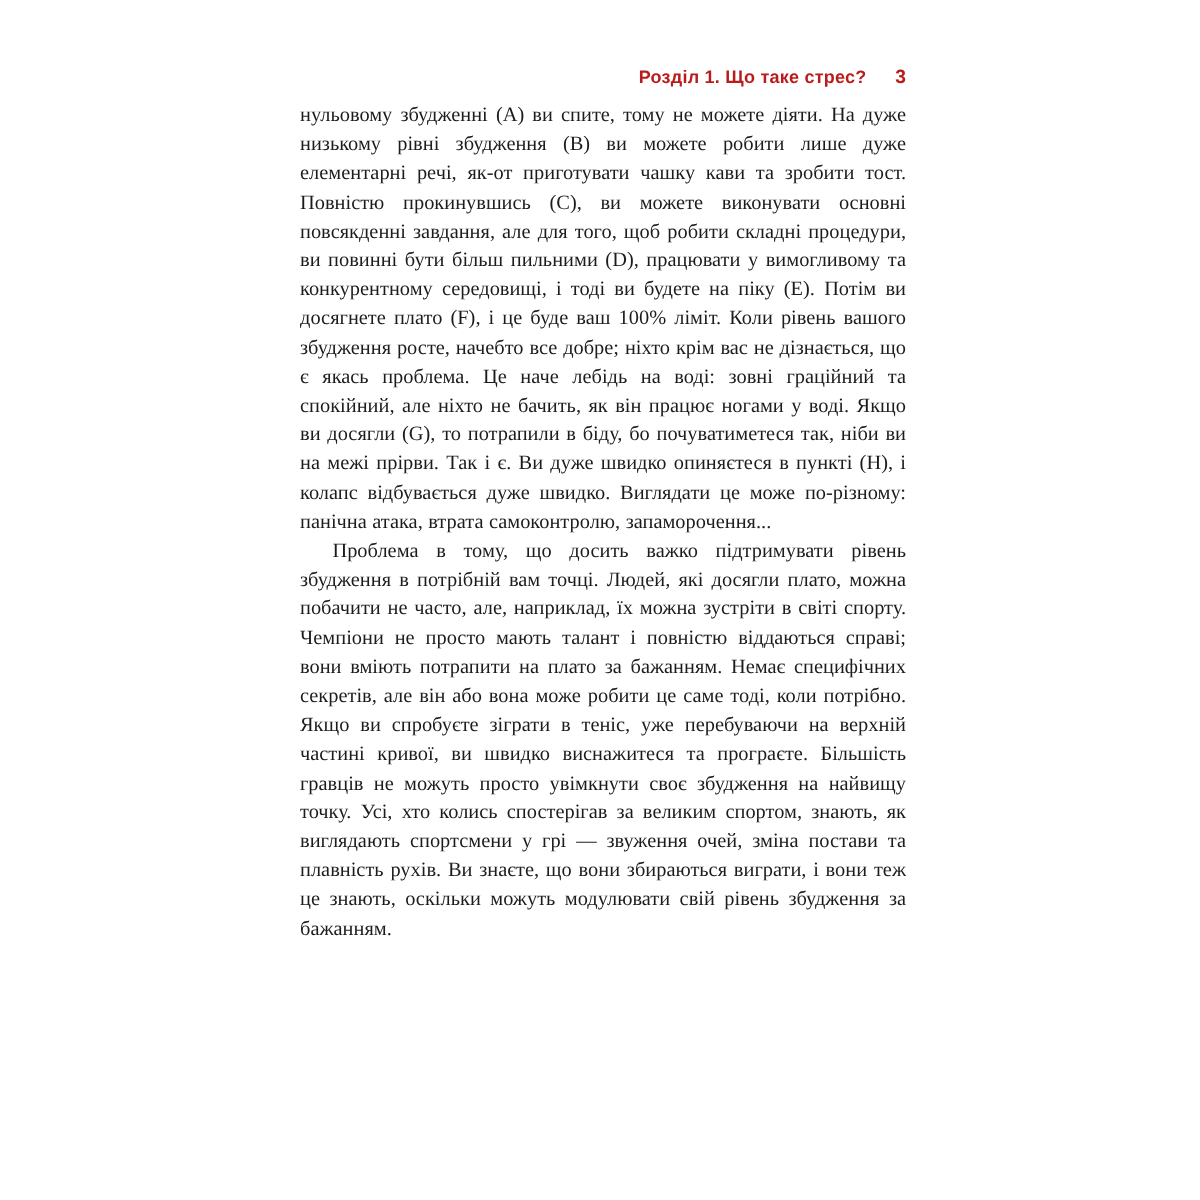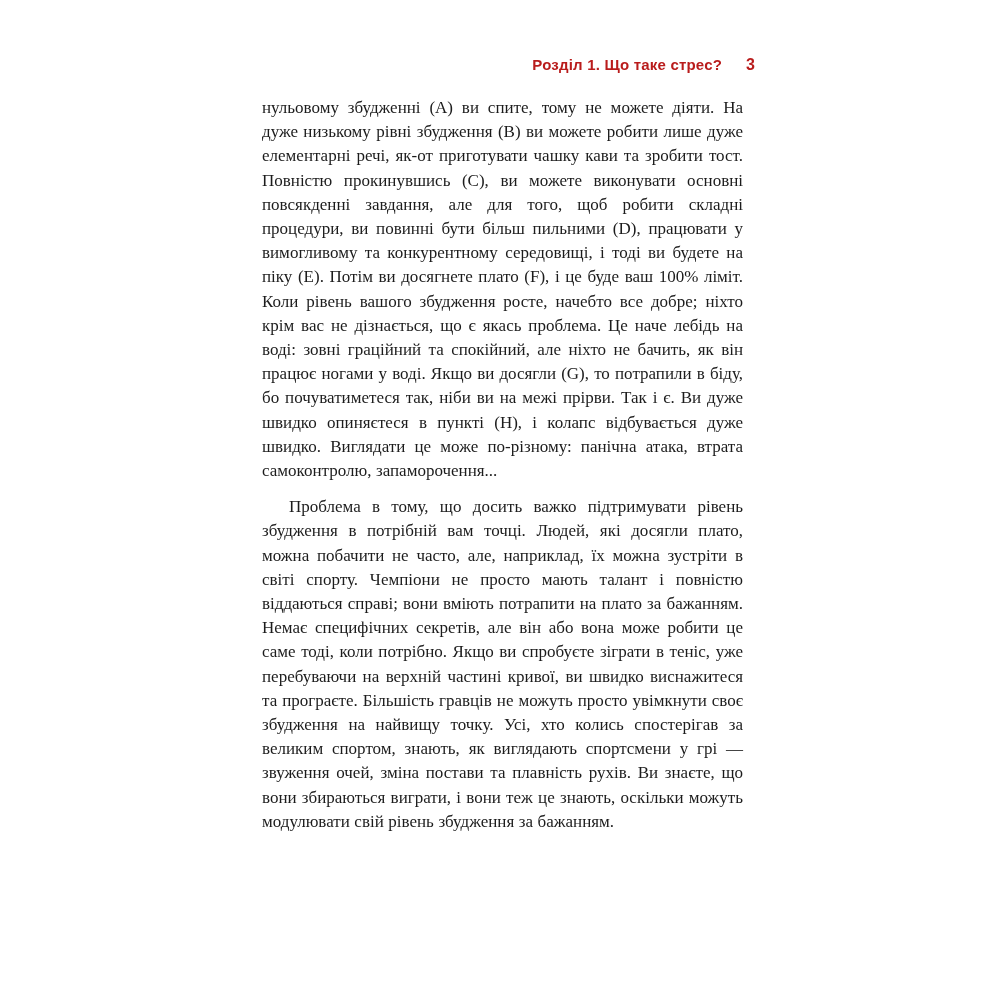--- a/index.html
+++ b/index.html
@@ -37,21 +37,21 @@
   .running-head .page-number {
     font-size: 16px;
   }
   .text-block {
     position: absolute;
     top: 84px;
     left: 250px;
     width: 505px;
   }
   .text-block p {
-    margin: 12px;
+    margin: 0;
     font-size: 17px;
     line-height: 24.2px;
     text-align: justify;
     text-justify: inter-word;
     word-spacing: 0.3px;
   }
   .text-block p.indent {
     text-indent: 27px;
   }
 </style>

